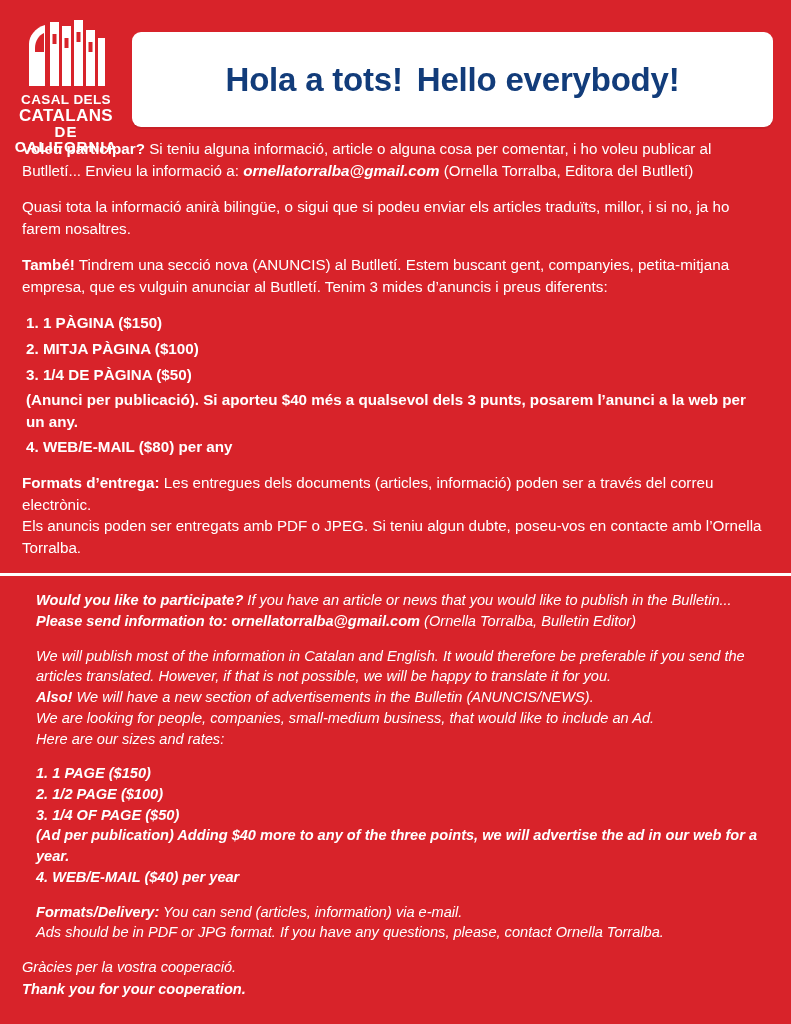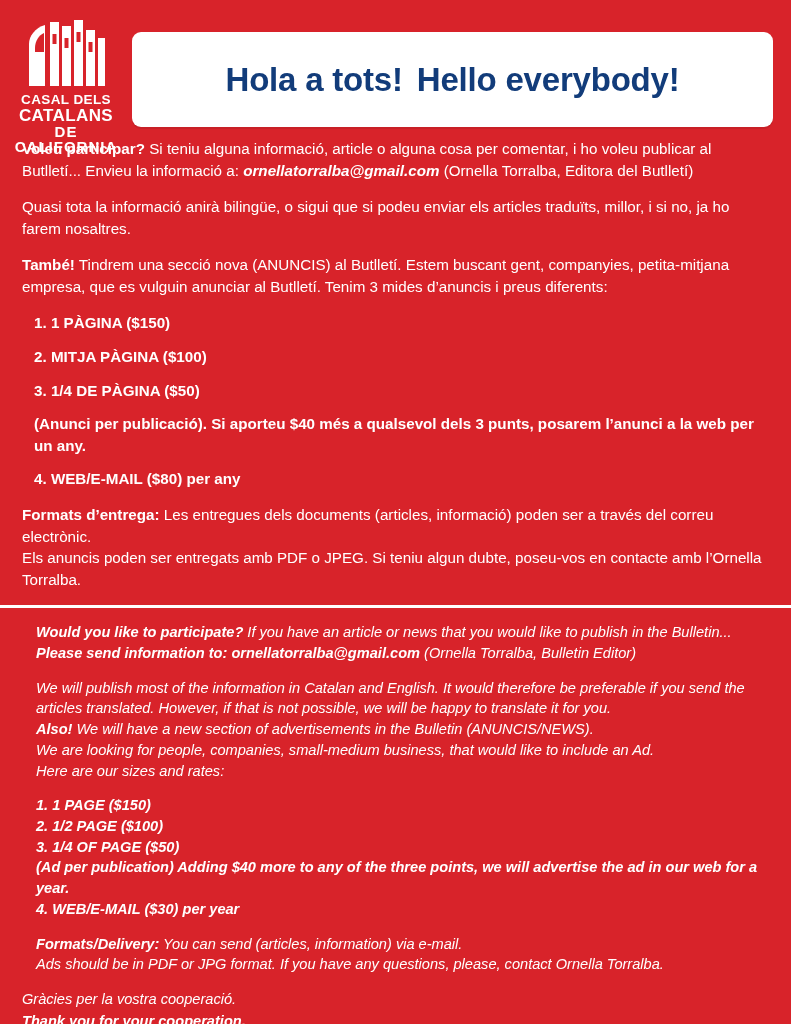--- a/index.html
+++ b/index.html
@@ -85,21 +85,21 @@
   b, strong { font-weight: bold; }
   .email-ca {
     font-weight: bold;
     font-style: italic;
   }
   .list-ca {
     margin: 0 0 14px 0;
     font-weight: bold;
     line-height: 1.42;
   }
-  .list-ca div { margin: 12px; }
+  .list-ca div { margin: 4px; }
 
   
   .divider {
     height: 3px;
     background: #ffffff;
     margin: 10px 0 0 0;
   }
 
   
   .english {
@@ -208,21 +208,21 @@
     </p>
 
     <p class="nogap">We are looking for people, companies, small-medium business, that would like to include an Ad.</p>
     <p>Here are our sizes and rates:</p>
 
     <div class="list-en">
       <div>1. 1 PAGE ($150)</div>
       <div>2. 1/2 PAGE ($100)</div>
       <div>3. 1/4 OF PAGE ($50)</div>
       <div>(Ad per publication) Adding $40 more to any of the three points, we will advertise the ad in our web for a year.</div>
-      <div>4. WEB/E-MAIL ($30) per year</div>
+      <div>4. WEB/E-MAIL ($40) per year</div>
     </div>
 
     <p class="nogap">
       <span class="em">Formats/Delivery:</span><span> You can send (articles, information) via e-mail.</span>
     </p>
     <p>Ads should be in PDF or JPG format. If you have any questions, please, contact Ornella Torralba.</p>
   </div>
 
   <div class="thanks">
     <div class="line1">Gràcies per la vostra cooperació.</div>

